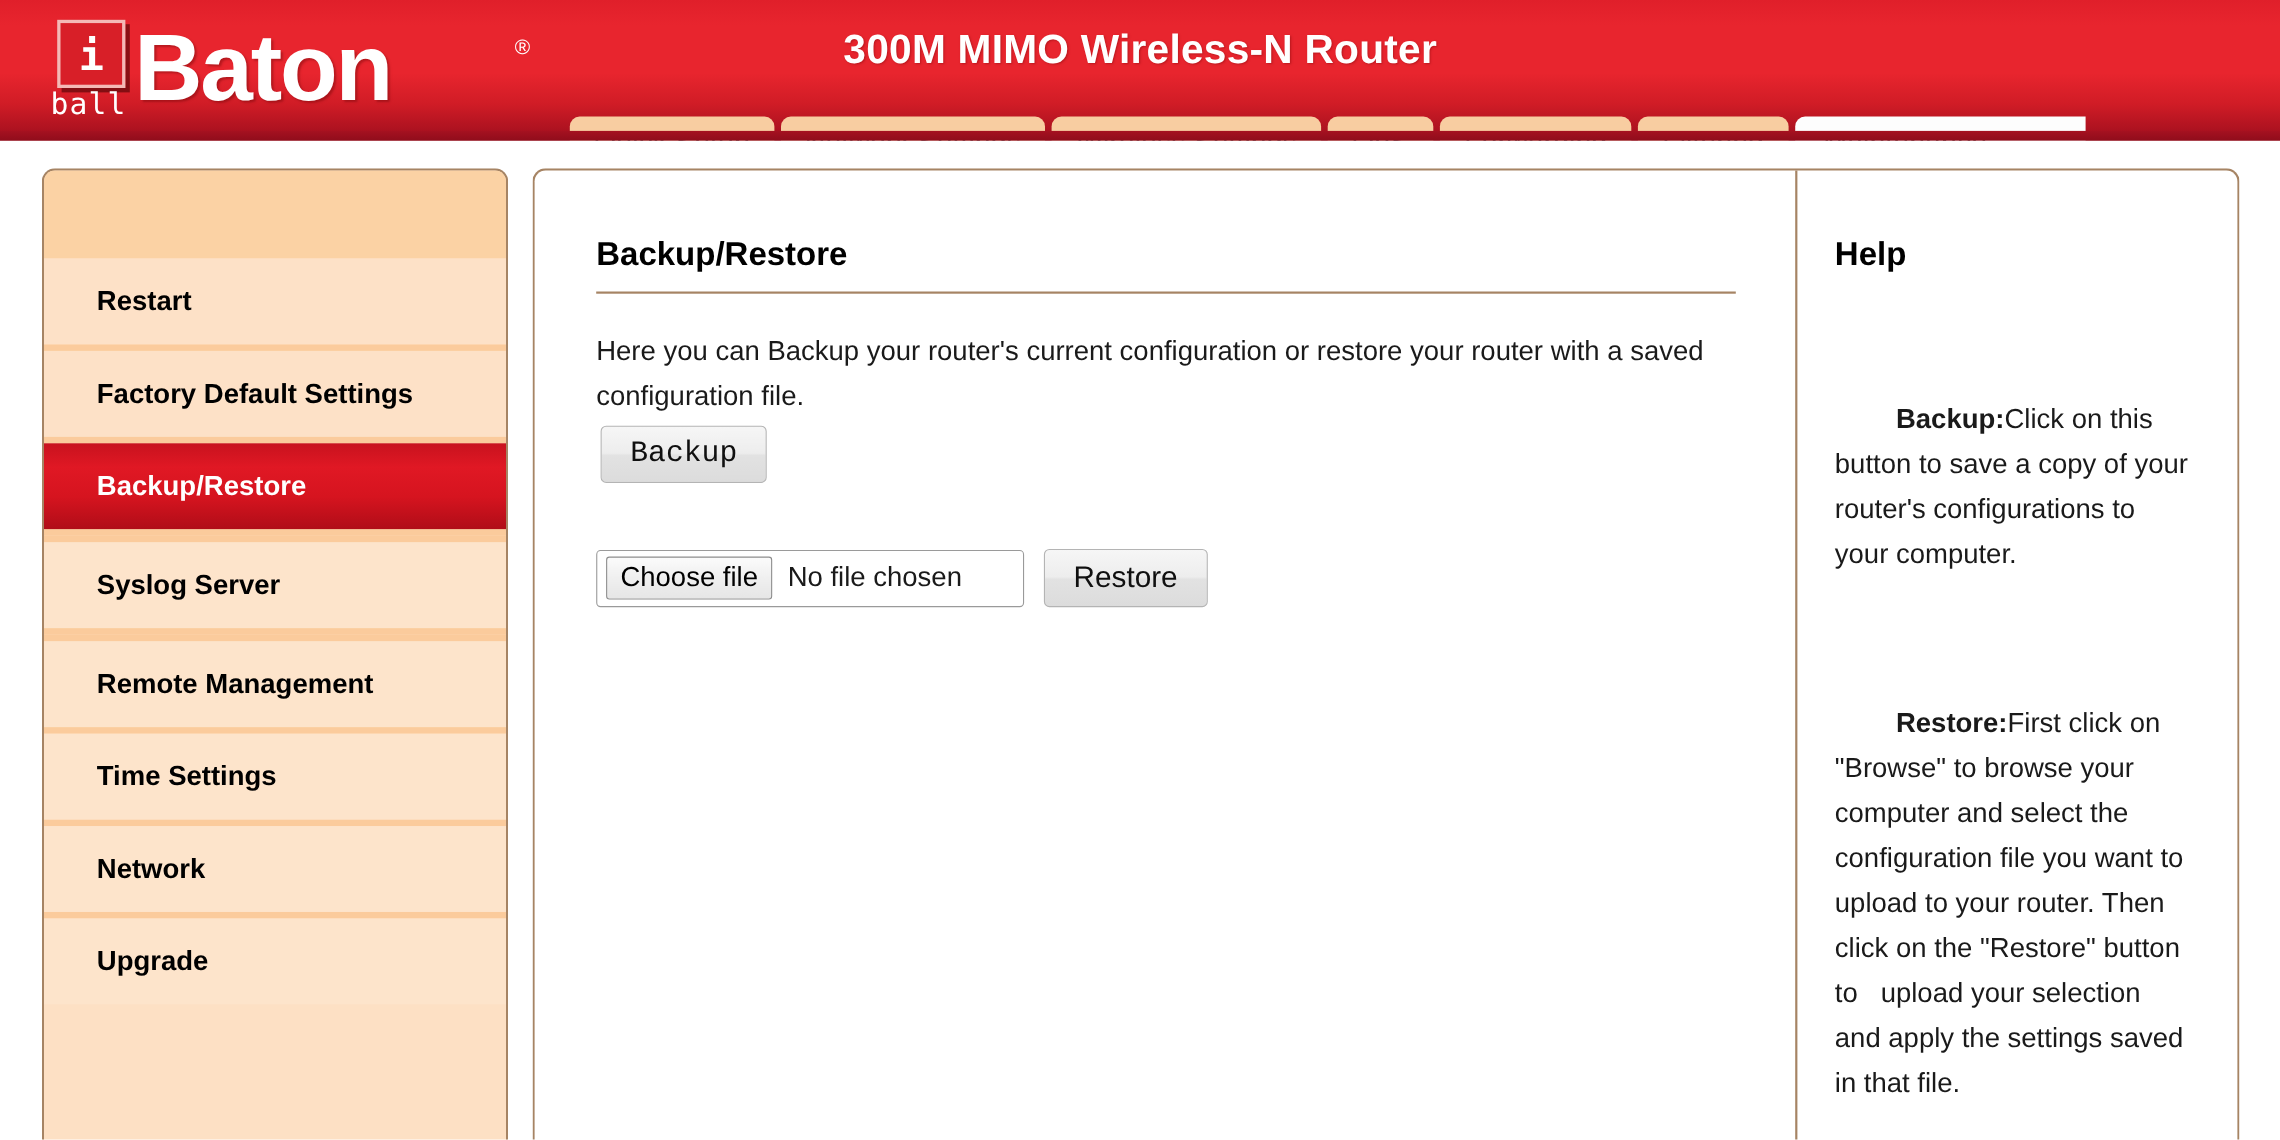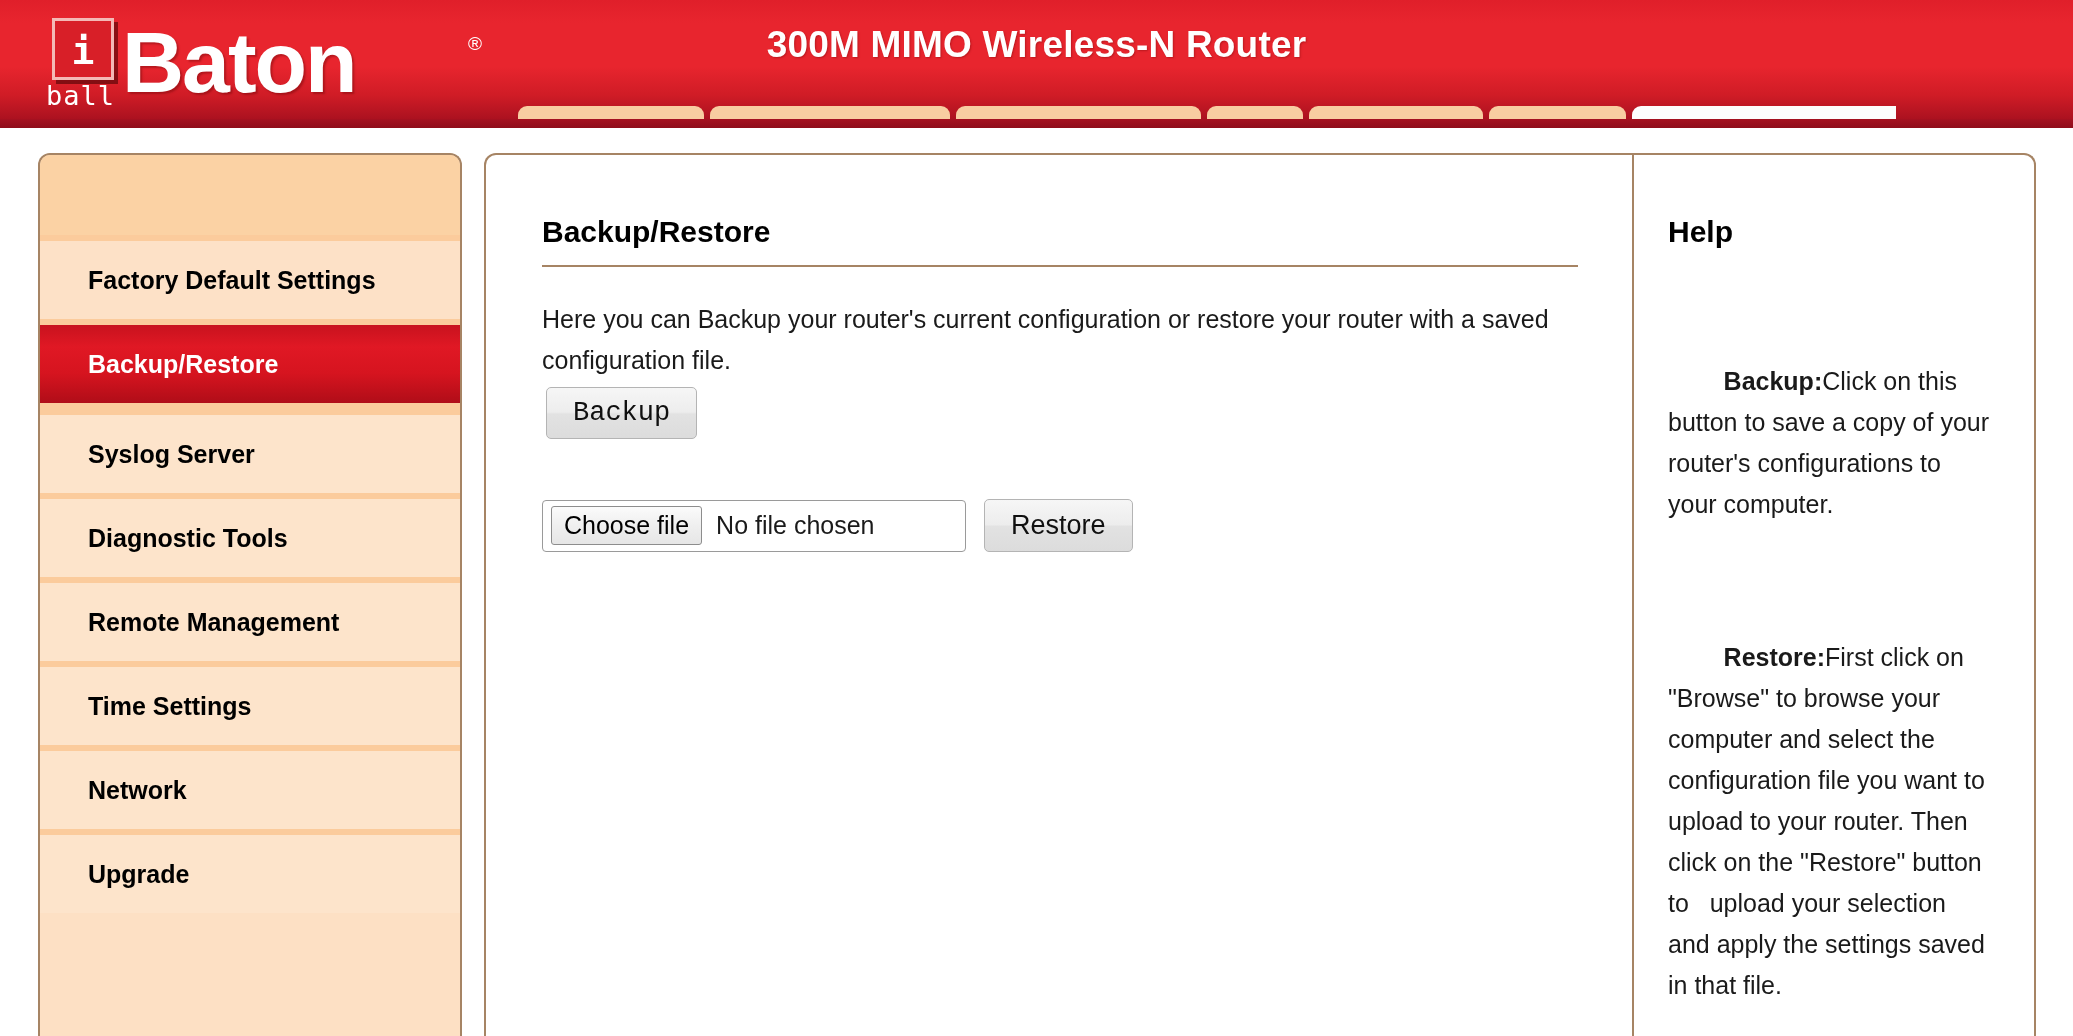--- a/index.html
+++ b/index.html
@@ -244,21 +244,21 @@
   }
   .btn-backup { margin-left: 4px; padding: 10px 26px; font-family: Liberation Mono, monospace; }
 
   .restore-row {
     display: flex;
     align-items: center;
     margin-top: 60px;
     gap: 18px;
   }
   .file-input {
-    width: 424px;
+    width: 389px;
     height: 52px;
     background: #ffffff;
     border: 1px solid #9a9a9a;
     border-radius: 4px;
     display: flex;
     align-items: center;
     padding: 0 8px;
     cursor: pointer;
   }
   .file-btn {
@@ -322,42 +322,42 @@
 
   <div class="header-strip-bottom"></div>
 </div>
 
 <div class="page-body">
 
   <div class="sidebar">
     <div class="sidebar-head"></div>
     <div class="sidebar-list">
 
+      <div class="side-item">
+        <span>Restart</span>
+      </div>
       <div class="side-sep"></div>
 
       <div class="side-item">
         <span>Factory Default Settings</span>
       </div>
       <div class="side-sep"></div>
 
       <div class="side-item active">
         <span>Backup/Restore</span>
       </div>
       <div class="side-sep"></div>
 
       <div class="side-sep"></div>
 
       <div class="side-item alt">
         <span>Syslog Server</span>
       </div>
       <div class="side-sep"></div>
 
-      <div class="side-item alt">
-        <span>Diagnostic Tools</span>
-      </div>
       <div class="side-sep"></div>
 
       <div class="side-item alt">
         <span>Remote Management</span>
       </div>
       <div class="side-sep"></div>
 
       <div class="side-item alt">
         <span>Time Settings</span>
       </div>

